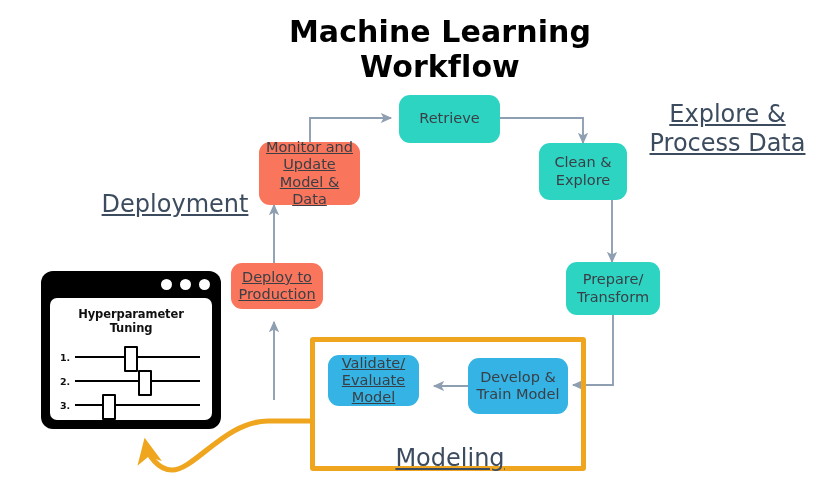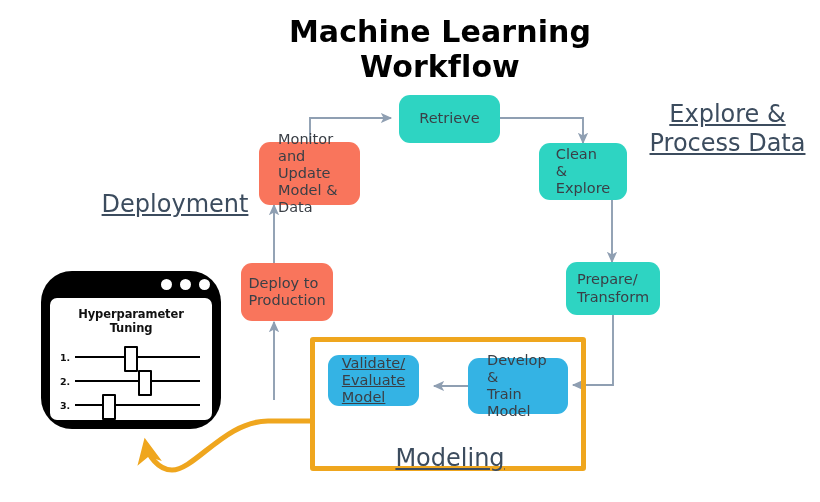--- a/index.html
+++ b/index.html
@@ -41,30 +41,31 @@
     letter-spacing: 0.1px;
   }
 
   
   .node {
     position: absolute;
     box-sizing: border-box;
     display: flex;
     align-items: center;
     justify-content: center;
+    text-align: center;
     border-radius: 11px;
     color: #3a3f46;
     font-size: 14.5px;
     line-height: 1.18;
-    padding: 3px 19px;
+    padding: 3px 5px;
     z-index: 5;
   }
   .node .ln { display: block; }
   .node-teal   { background: #2ed4c2; }
-  .node-salmon { background: #f9755c; }
+  .node-salmon { background: #f9755c; text-decoration: underline; }
   .node-blue   { background: #34b3e4; }
 
   
   .seclabel {
     position: absolute;
     color: #3c4c5e;
     font-size: 24px;
     line-height: 1.2;
     text-align: center;
     z-index: 6;
@@ -239,36 +240,36 @@
   </div>
 
   <div class="node node-blue" style="left:328px; top:355px; width:91px; height:51px;text-decoration:underline;">
     <div>
       <span class="ln">Validate/</span>
       <span class="ln">Evaluate</span>
       <span class="ln">Model</span>
     </div>
   </div>
 
-  <div class="node node-salmon" style="left:241px; top:263px; width:92px; height:58px;">
+  <div class="node node-salmon" style="left:231px; top:263px; width:92px; height:46px;">
     <div>
       <span class="ln">Deploy to</span>
       <span class="ln">Production</span>
     </div>
   </div>
 
   <div class="node node-salmon" style="left:259px; top:142px; width:101px; height:63px;">
     <div>
       <span class="ln">Monitor and</span>
       <span class="ln">Update</span>
       <span class="ln">Model &amp; Data</span>
     </div>
   </div>
 
-  <div class="browser" style="left:41px; top:271px; width:180px; height:158px;border-radius:31px;">
+  <div class="browser" style="left:41px; top:271px; width:180px; height:158px;">
     <div class="browser-bar">
       <span class="dot"></span>
       <span class="dot"></span>
       <span class="dot"></span>
     </div>
     <div class="browser-body">
       <div class="panel-title">Hyperparameter Tuning</div>
 
       <div class="slider-row">
         <span class="slider-num">1.</span>

